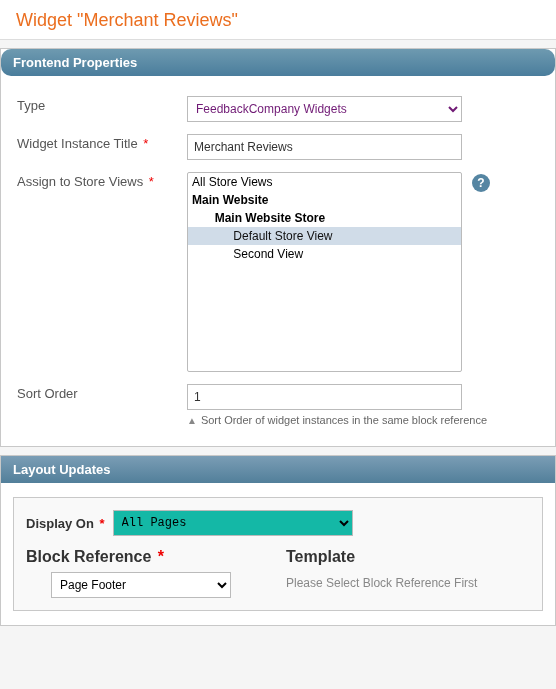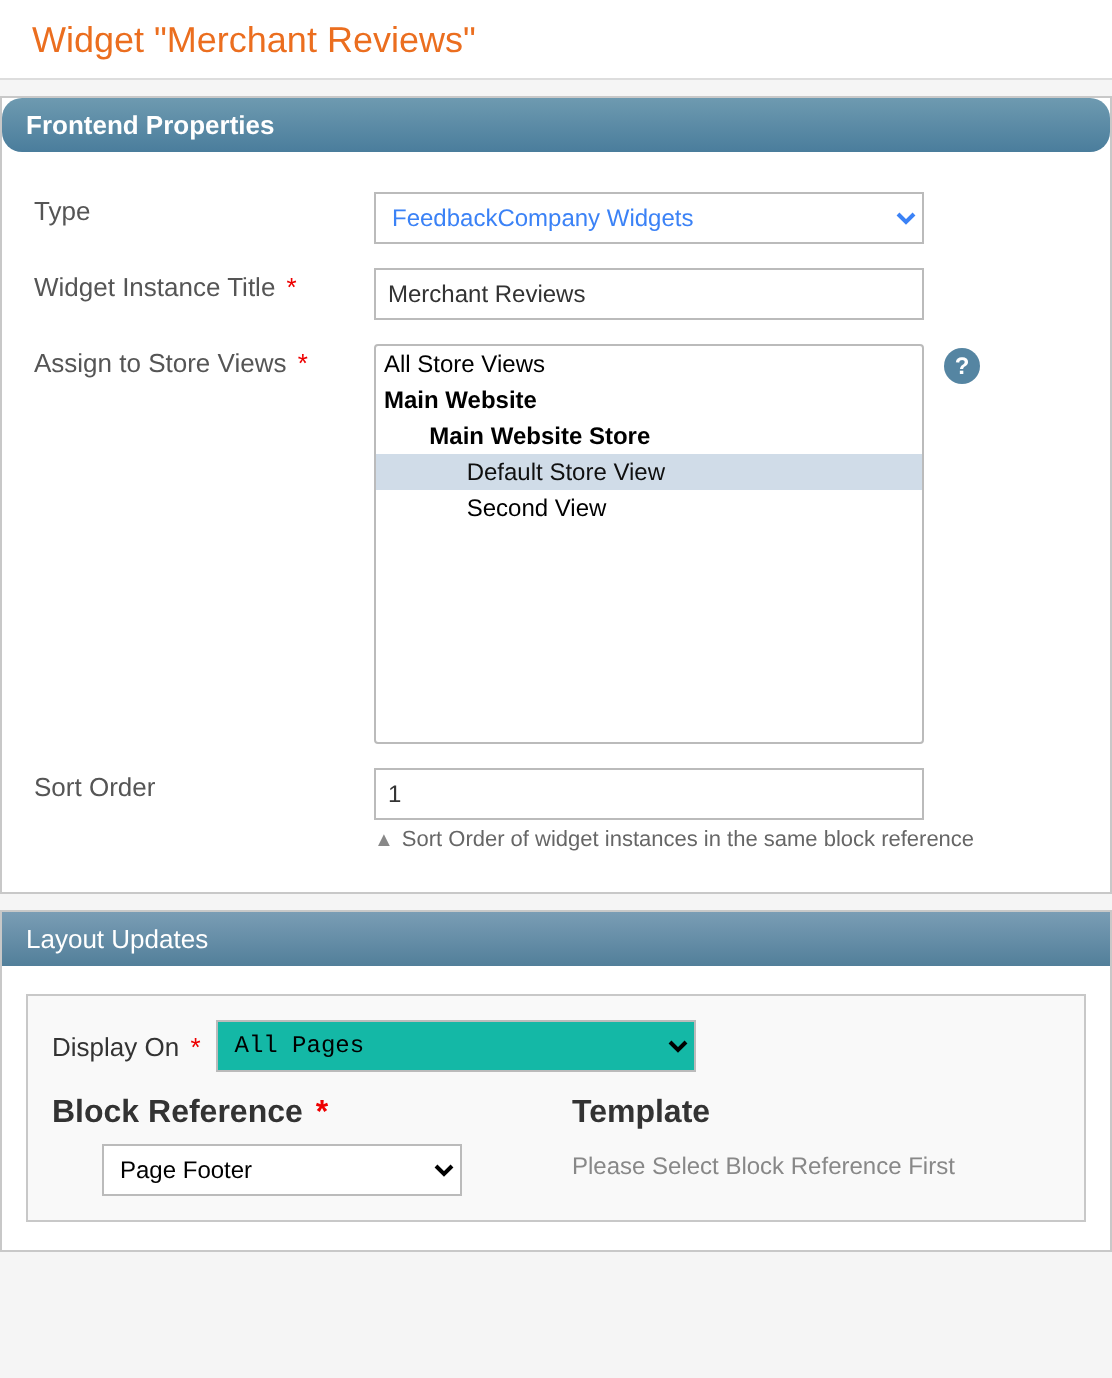--- a/index.html
+++ b/index.html
@@ -62,21 +62,21 @@
     }
 
     
     select.form-select {
       width: 275px;
       height: 26px;
       border: 1px solid #bbb;
       background: #fff;
       font-size: 12px;
       padding: 2px 4px;
-      color: #3b82f6;
+      color: #701a75;
       appearance: auto;
     }
     input[type="text"].form-input {
       width: 275px;
       height: 26px;
       border: 1px solid #bbb;
       padding: 3px 6px;
       font-size: 12px;
       color: #333;
     }
@@ -141,41 +141,41 @@
     .layout-section {
       margin: 8px 0;
       border: 1px solid #c8c8c8;
       background: #fff;
     }
     .layout-section-header {
       background: linear-gradient(to bottom, #7a9db5, #527f9a);
       color: #fff;
       padding: 6px 12px;
       font-size: 13px;
-      font-weight: normal;
+      font-weight: bold;
     }
     .layout-section-body {
       padding: 14px 12px;
     }
 
     
     .update-box {
       border: 1px solid #c8c8c8;
       background: #f9f9f9;
       padding: 12px;
     }
 
     .display-on-row {
       display: flex;
       align-items: center;
       gap: 8px;
       margin-bottom: 12px;
     }
     .display-on-label {
-      font-weight: normal;
+      font-weight: bold;
       white-space: nowrap;
     }
     .display-on-select {
       width: 240px;
       height: 26px;
       border: 1px solid #bbb;
       font-size: 12px;
       padding: 2px 4px;
       background: #14b8a6;
       appearance: auto;

